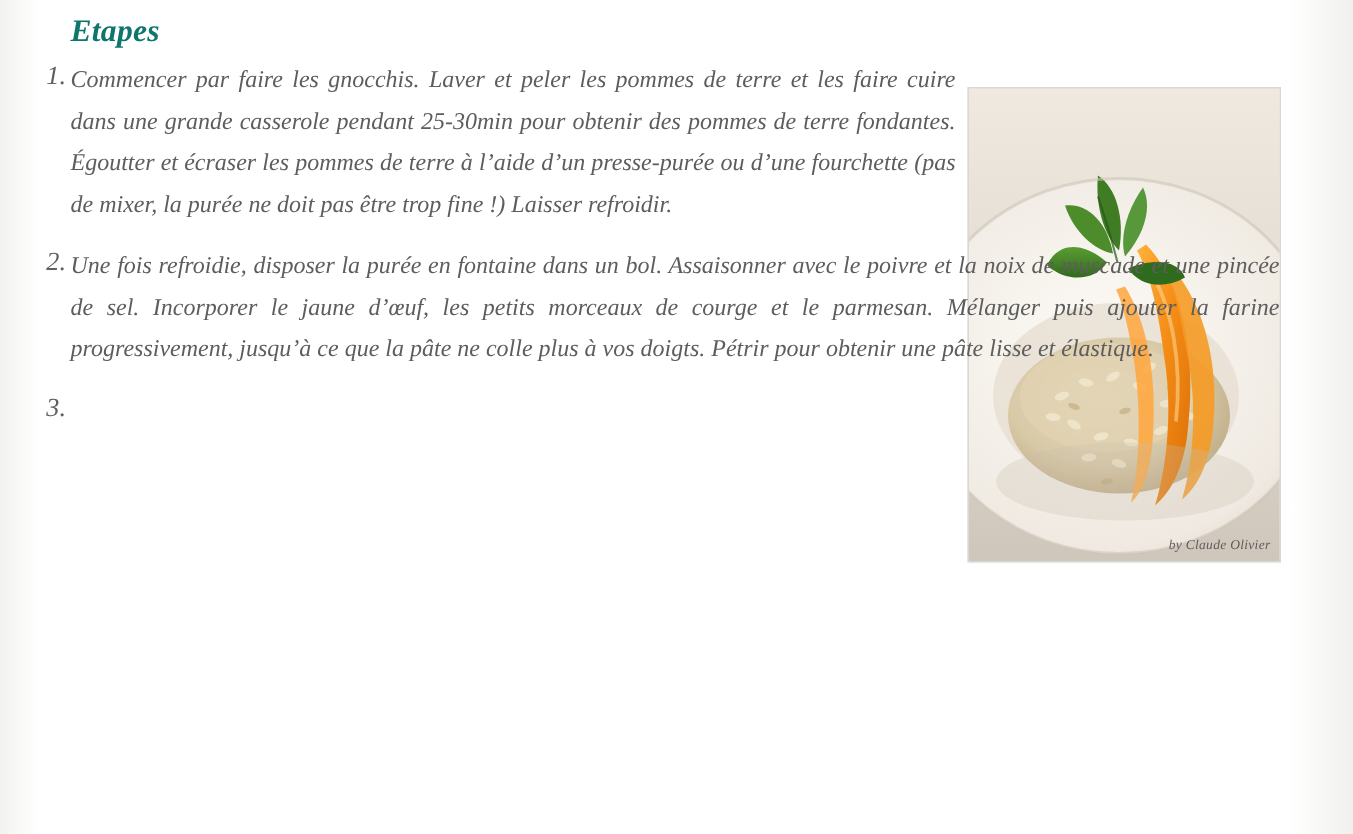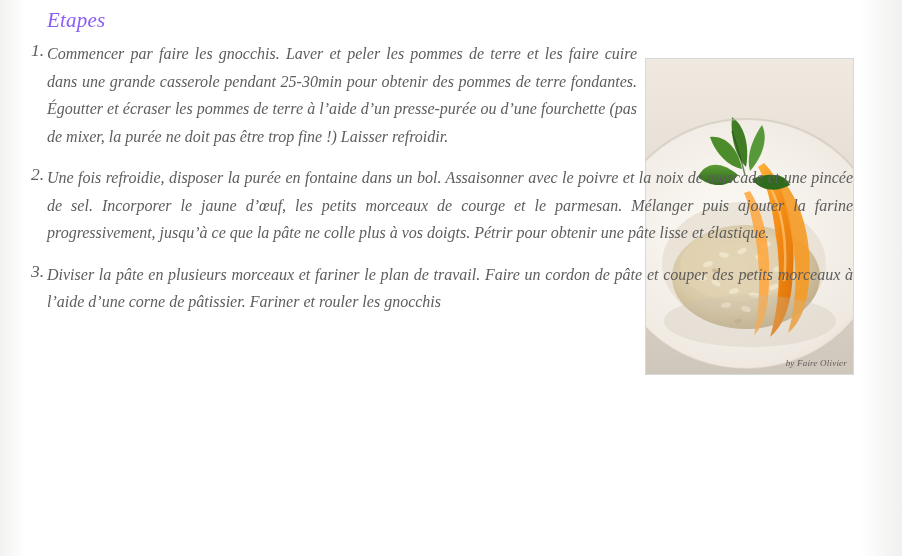--- a/index.html
+++ b/index.html
@@ -31,23 +31,23 @@
     height: 556px;
     padding: 0;
   }
 
   .section-title {
     position: absolute;
     left: 47px;
     top: 8px;
     font-family: "Liberation Serif", serif;
     font-style: italic;
-    font-weight: normal;
+    font-weight: bold;
     font-size: 21px;
-    color: #8b5cf6;
+    color: #0f766e;
     letter-spacing: 0.2px;
   }
 
   .steps {
     position: absolute;
     left: 0;
     top: 40px;
     width: 902px;
   }
 
@@ -184,35 +184,34 @@
       <path d="M92 116 C74 100, 58 104, 52 118 C66 130, 84 128, 92 116 Z" fill="url(#basil)"></path>
       <path d="M96 110 C92 88, 78 76, 64 78 C70 96, 84 108, 96 110 Z" fill="#4c8c2b"></path>
       <path d="M100 108 C104 86, 98 66, 86 58 C84 78, 90 98, 100 108 Z" fill="#3f7c23"></path>
       <path d="M104 112 C118 96, 122 78, 116 66 C106 80, 100 98, 104 112 Z" fill="#57993a"></path>
       <path d="M106 120 C126 112, 140 116, 144 126 C130 134, 114 132, 106 120 Z" fill="#2f6b1d"></path>
       <path d="M86 72 C92 90, 96 104, 99 116" stroke="#27561a" stroke-width="1.4" fill="none" opacity="0.7"></path>
 
       <ellipse cx="100" cy="185" rx="135" ry="125" fill="none" stroke="#cfc5b8" stroke-width="2" opacity="0.6"></ellipse>
       <ellipse cx="104" cy="262" rx="86" ry="26" fill="#c9bfae" opacity="0.28"></ellipse>
     </svg>
-    <div class="photo-credit">by Faire Olivier</div>
+    <div class="photo-credit">by Claude Olivier</div>
   </div>
 
   <div class="steps">
 
     <div class="step step-1">
       <div class="step-num">1.</div>
       <div class="step-text">Commencer par faire les gnocchis. Laver et peler les pommes de terre et les faire cuire dans une grande casserole pendant 25-30min pour obtenir des pommes de terre fondantes. Égoutter et écraser les pommes de terre à l’aide d’un presse-purée ou d’une fourchette (pas de mixer, la purée ne doit pas être trop fine !) Laisser refroidir.</div>
     </div>
 
     <div class="step step-2">
       <div class="step-num">2.</div>
       <div class="step-text">Une fois refroidie, disposer la purée en fontaine dans un bol. Assaisonner avec le poivre et la noix de muscade et une pincée de sel. Incorporer le jaune d’œuf, les petits morceaux de courge et le parmesan. Mélanger puis ajouter la farine progressivement, jusqu’à ce que la pâte ne colle plus à vos doigts. Pétrir pour obtenir une pâte lisse et élastique.</div>
     </div>
 
     <div class="step step-3">
       <div class="step-num">3.</div>
-      <div class="step-text">Diviser la pâte en plusieurs morceaux et fariner le plan de travail. Faire un cordon de pâte et couper des petits morceaux à l’aide d’une corne de pâtissier. Fariner et rouler les gnocchis</div>
     </div>
 
   </div>
 
 </div>
 
 </body></html>

